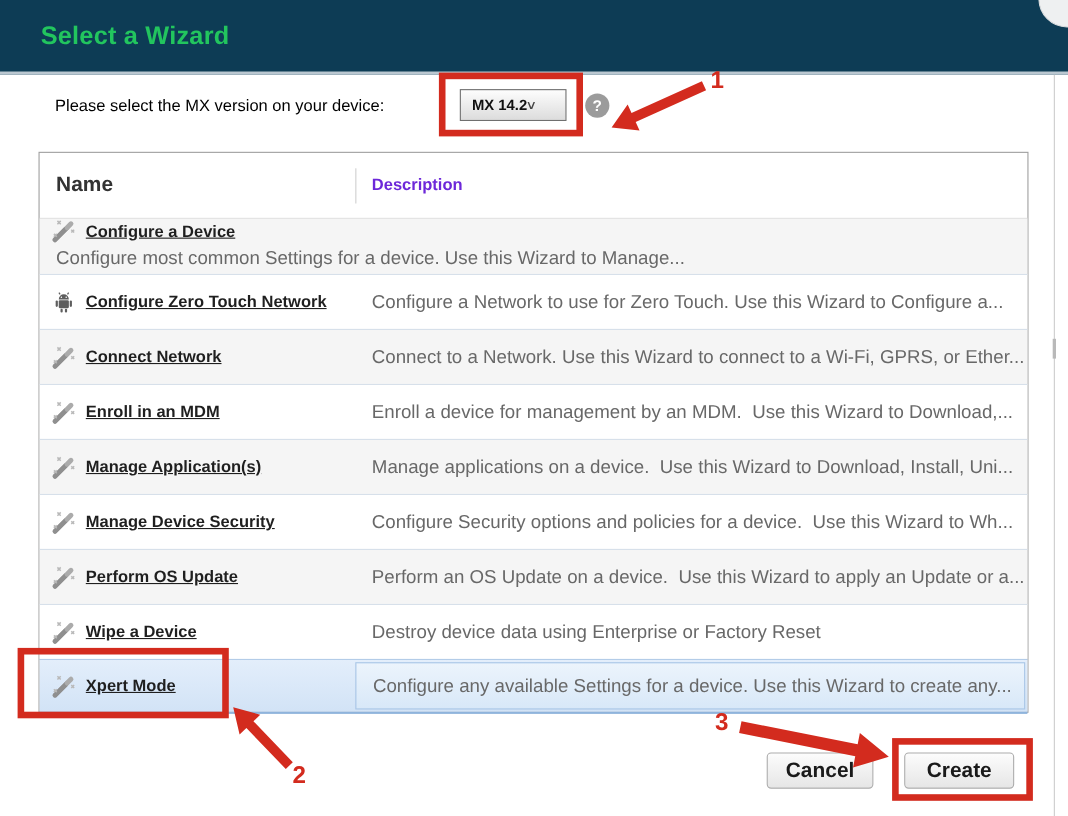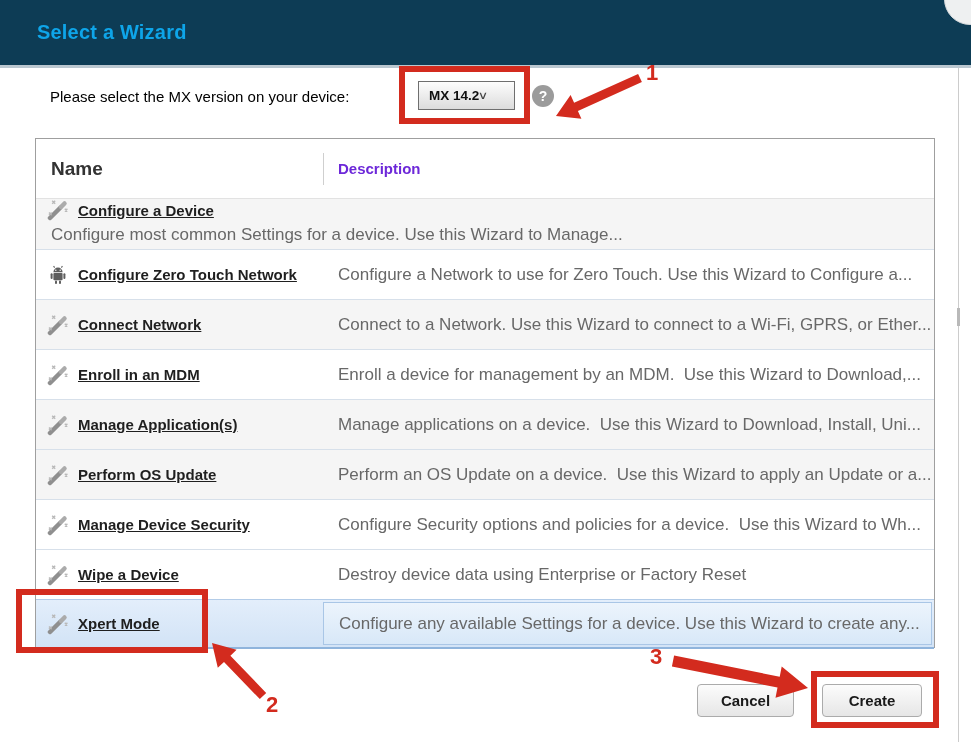--- a/index.html
+++ b/index.html
@@ -5,21 +5,21 @@
   html,body{margin:0;padding:0;}
   .page{
     position:relative;width:971px;height:742px;overflow:hidden;background:#ffffff;
     font-family:"Liberation Sans",sans-serif;
   }
   
   .titlebar{
     position:absolute;left:0;top:0;width:971px;height:68px;background:#0d3c55;
     border-bottom:3px solid #bac7d0;display:flex;align-items:center;box-sizing:border-box;
   }
-  .titlebar .title{color:#0ea5e9;font-size:20px;font-weight:bold;padding-left:37px;letter-spacing:.2px;text-align:right;}
+  .titlebar .title{color:#22c55e;font-size:23px;font-weight:bold;padding-left:37px;letter-spacing:.2px;text-align:right;}
   .deco-circle{
     position:absolute;left:944px;top:-27px;width:50px;height:50px;border-radius:50%;
     background:#eef0f1;border:1px solid #d9dcde;
   }
   
   .mx-label{position:absolute;left:50px;top:88px;font-size:15px;color:#000000;}
   .mx-select{
     position:absolute;left:418px;top:81px;width:97px;height:29px;box-sizing:border-box;
     border:1px solid #6f6f6f;background:linear-gradient(#fdfdfd,#dcdcdc);
     display:flex;align-items:center;
@@ -58,21 +58,21 @@
     background:linear-gradient(#e3eefb,#d2e3f6);border-top:1px solid #b3cce8;border-bottom:2px solid #8fb4dc;
   }
   .trow.selected .cell-desc{
     margin:2px 2px 2px 0;border:1px solid #a9c6e6;background:linear-gradient(#ecf4fc,#d8e8f8);
   }
   .icon-slot{width:22px;height:22px;flex:none;display:flex;align-items:center;justify-content:center;}
   
   .btn{
     position:absolute;height:33px;box-sizing:border-box;border:1px solid #ababab;border-radius:4px;
     background:linear-gradient(#fcfcfc,#e6e6e6);font-family:"Liberation Sans",sans-serif;
-    font-size:15px;font-weight:bold;color:#1a1a1a;cursor:pointer;
+    font-size:19px;font-weight:bold;color:#1a1a1a;cursor:pointer;
   }
   .btn-cancel{left:697px;top:684px;width:97px;}
   .btn-create{left:822px;top:684px;width:100px;}
   
   .edge-line{position:absolute;left:958px;top:68px;width:1px;height:674px;background:#cccccc;}
   .edge-thumb{position:absolute;left:957px;top:308px;width:3px;height:18px;background:#b9b9b9;}
   
   .anno-box{position:absolute;box-sizing:border-box;border:6px solid #d32b1e;}
   .anno-box1{left:399px;top:66px;width:131px;height:58px;}
   .anno-box2{left:16px;top:589px;width:192px;height:64px;}
@@ -193,55 +193,55 @@
               <path d="M17.8 9.8 L20.4 12.4 M20.4 9.8 L17.8 12.4"></path>
               <path d="M2.0 13.6 L4.6 16.2 M4.6 13.6 L2.0 16.2"></path>
             </g>
           </svg>
 
         </span>
         <a class="row-link">Manage Application(s)</a>
       </div>
       <div class="cell-desc">Manage applications on a device.  Use this Wizard to Download, Install, Uni...</div>
     </div>
+        <div class="trow">
+      <div class="cell-name">
+        <span class="icon-slot">
+          <svg width="22" height="22" viewBox="0 0 22 22">
+            <line x1="3" y1="19" x2="13" y2="9" stroke="#8f8f8f" stroke-width="4.5" stroke-linecap="round"></line>
+            <line x1="14" y1="8" x2="17.5" y2="4.5" stroke="#ababab" stroke-width="4.5" stroke-linecap="round"></line>
+            <g stroke="#b9b9b9" stroke-width="1.4">
+              <path d="M5.2 1.8 L8.2 4.8 M8.2 1.8 L5.2 4.8"></path>
+              <path d="M17.8 9.8 L20.4 12.4 M20.4 9.8 L17.8 12.4"></path>
+              <path d="M2.0 13.6 L4.6 16.2 M4.6 13.6 L2.0 16.2"></path>
+            </g>
+          </svg>
+
+        </span>
+        <a class="row-link">Manage Device Security</a>
+      </div>
+      <div class="cell-desc">Configure Security options and policies for a device.  Use this Wizard to Wh...</div>
+    </div>
         <div class="trow odd">
       <div class="cell-name">
         <span class="icon-slot">
           <svg width="22" height="22" viewBox="0 0 22 22">
             <line x1="3" y1="19" x2="13" y2="9" stroke="#8f8f8f" stroke-width="4.5" stroke-linecap="round"></line>
             <line x1="14" y1="8" x2="17.5" y2="4.5" stroke="#ababab" stroke-width="4.5" stroke-linecap="round"></line>
             <g stroke="#b9b9b9" stroke-width="1.4">
               <path d="M5.2 1.8 L8.2 4.8 M8.2 1.8 L5.2 4.8"></path>
               <path d="M17.8 9.8 L20.4 12.4 M20.4 9.8 L17.8 12.4"></path>
               <path d="M2.0 13.6 L4.6 16.2 M4.6 13.6 L2.0 16.2"></path>
             </g>
           </svg>
 
         </span>
         <a class="row-link">Perform OS Update</a>
       </div>
       <div class="cell-desc">Perform an OS Update on a device.  Use this Wizard to apply an Update or a...</div>
-    </div>
-        <div class="trow">
-      <div class="cell-name">
-        <span class="icon-slot">
-          <svg width="22" height="22" viewBox="0 0 22 22">
-            <line x1="3" y1="19" x2="13" y2="9" stroke="#8f8f8f" stroke-width="4.5" stroke-linecap="round"></line>
-            <line x1="14" y1="8" x2="17.5" y2="4.5" stroke="#ababab" stroke-width="4.5" stroke-linecap="round"></line>
-            <g stroke="#b9b9b9" stroke-width="1.4">
-              <path d="M5.2 1.8 L8.2 4.8 M8.2 1.8 L5.2 4.8"></path>
-              <path d="M17.8 9.8 L20.4 12.4 M20.4 9.8 L17.8 12.4"></path>
-              <path d="M2.0 13.6 L4.6 16.2 M4.6 13.6 L2.0 16.2"></path>
-            </g>
-          </svg>
-
-        </span>
-        <a class="row-link">Manage Device Security</a>
-      </div>
-      <div class="cell-desc">Configure Security options and policies for a device.  Use this Wizard to Wh...</div>
     </div>
         <div class="trow">
       <div class="cell-name">
         <span class="icon-slot">
           <svg width="22" height="22" viewBox="0 0 22 22">
             <line x1="3" y1="19" x2="13" y2="9" stroke="#8f8f8f" stroke-width="4.5" stroke-linecap="round"></line>
             <line x1="14" y1="8" x2="17.5" y2="4.5" stroke="#ababab" stroke-width="4.5" stroke-linecap="round"></line>
             <g stroke="#b9b9b9" stroke-width="1.4">
               <path d="M5.2 1.8 L8.2 4.8 M8.2 1.8 L5.2 4.8"></path>
               <path d="M17.8 9.8 L20.4 12.4 M20.4 9.8 L17.8 12.4"></path>

